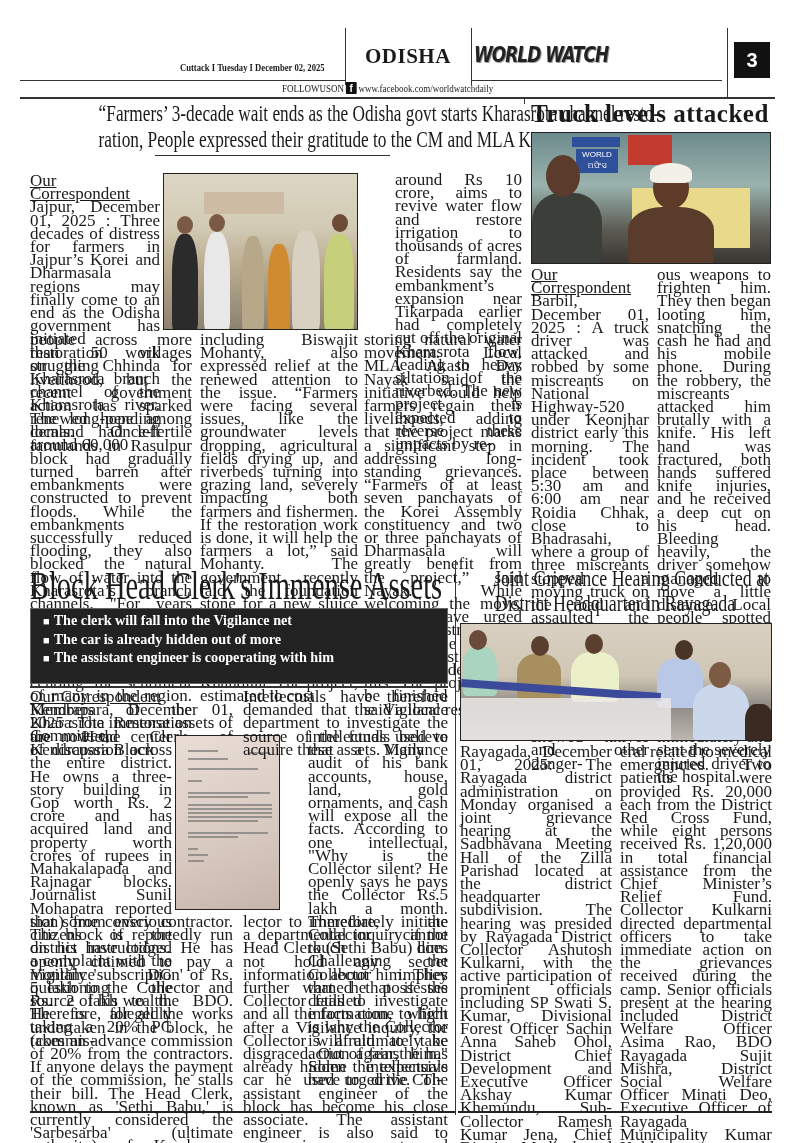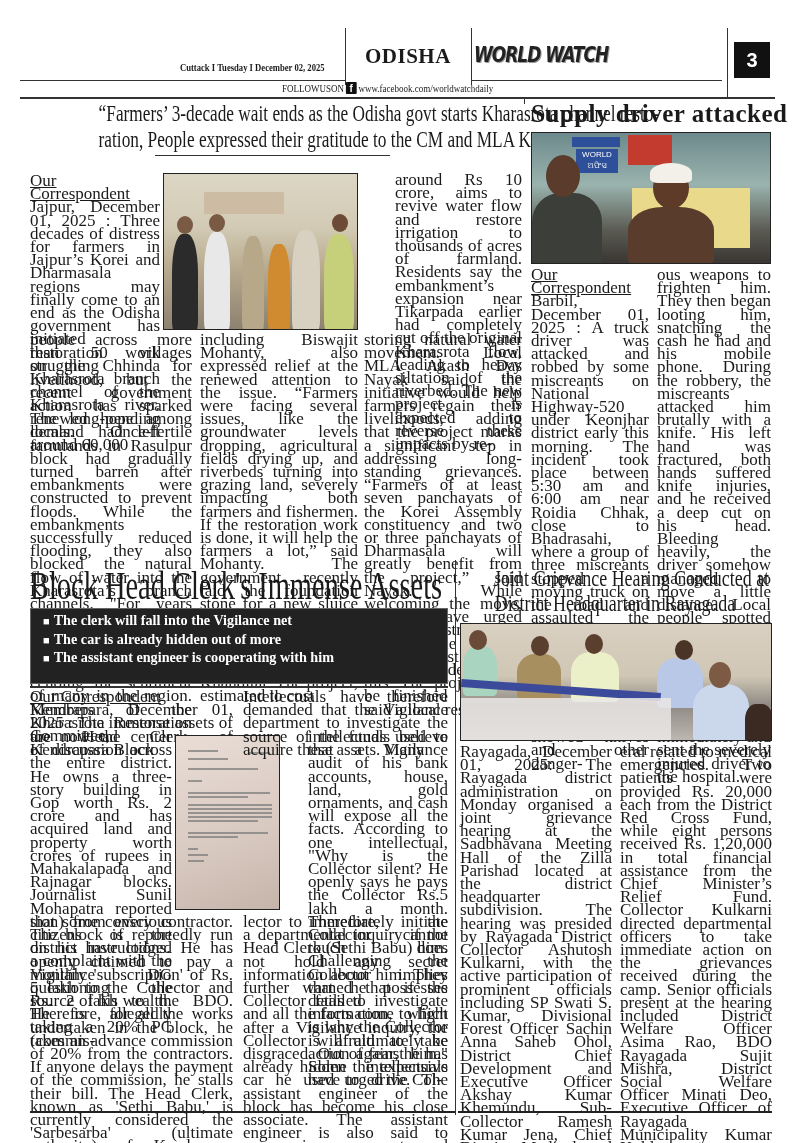--- a/index.html
+++ b/index.html
@@ -92,21 +92,21 @@
   <div class="fig" style="left:104px; top:70px; width:22px; height:87px; background:#d08a2f;"></div>
   <div class="fig" style="left:128px; top:56px; width:28px; height:101px; background:#d8d0c0;"></div>
   <div class="fig" style="left:160px; top:60px; width:30px; height:97px; background:#c6cf7a;"></div>
   <div class="head" style="left:168px; top:40px; width:16px; height:18px; background:#6b4a36;"></div>
 </div>
 
 <div class="abs txt" style="left:200px; top:333px; width:158px;">including Biswajit Mohanty, also expressed relief at the renewed attention to the issue. “Farmers were facing several issues, like the groundwater levels dropping, agricultural fields drying up, and riverbeds turning into grazing land, severely impacting both farmers and fishermen. If the restoration work is done, it will help the farmers a lot,” said Mohanty. The government recently laid the foundation stone for a new sluice gate at Tikarpada and launched restoration of the Chhinda Kharasrota channel from Sribantapur to Khanditar. The project, estimated to cost</div>
 <div class="abs txt" style="left:395px; top:173px; width:127px;">around Rs 10 crore, aims to revive water flow and restore irrigation to thousands of acres of farmland. Residents say the embankment’s expansion near Tikarpada earlier had completely cut off the original Kharasrota flow, leading to heavy siltation of the riverbed. The new project is expected to reverse these impacts by re-</div>
 <div class="abs txt" style="left:364px; top:333px; width:158px;">storing natural water movement. Local MLA Akash Das Nayak said the initiative would help farmers regain their livelihoods, adding that the project marks a significant step in addressing long-standing grievances. “Farmers of at least seven panchayats of the Korei Assembly constituency and two or three panchayats of Dharmasala will greatly benefit from the project,” said Nayak. While welcoming the move, villagers have urged the administration to complete the work at the earliest. “Our livelihoods depend on this. The project must be finished quickly,” said a local resident.</div>
 
-<div class="abs" id="h-truck">Supply driver attacked</div>
+<div class="abs" id="h-truck">Truck levels attacked</div>
 <div class="photo" id="photo-truck">
   <div class="abs" style="left:40px; top:4px; width:48px; height:10px; background:#2e4f9a;"></div>
   <div class="abs" style="left:44px; top:16px; width:42px; height:24px; background:#2e4f9a; color:#fff; font-family:'Liberation Sans',sans-serif; font-size:8px; text-align:center; line-height:11px;">
     <div>WORLD</div>
     <div>ଅଫିସ</div>
   </div>
   <div class="abs" style="left:96px; top:2px; width:44px; height:30px; background:#c23b2e;"></div>
   <div class="abs" style="left:100px; top:55px; width:118px; height:60px; background:#e9d98a;"></div>
   <div class="fig" style="left:0px; top:60px; width:70px; height:72px; background:#3c3e3a;"></div>
   <div class="head" style="left:14px; top:22px; width:34px; height:42px; background:#5b3b2b;"></div>

